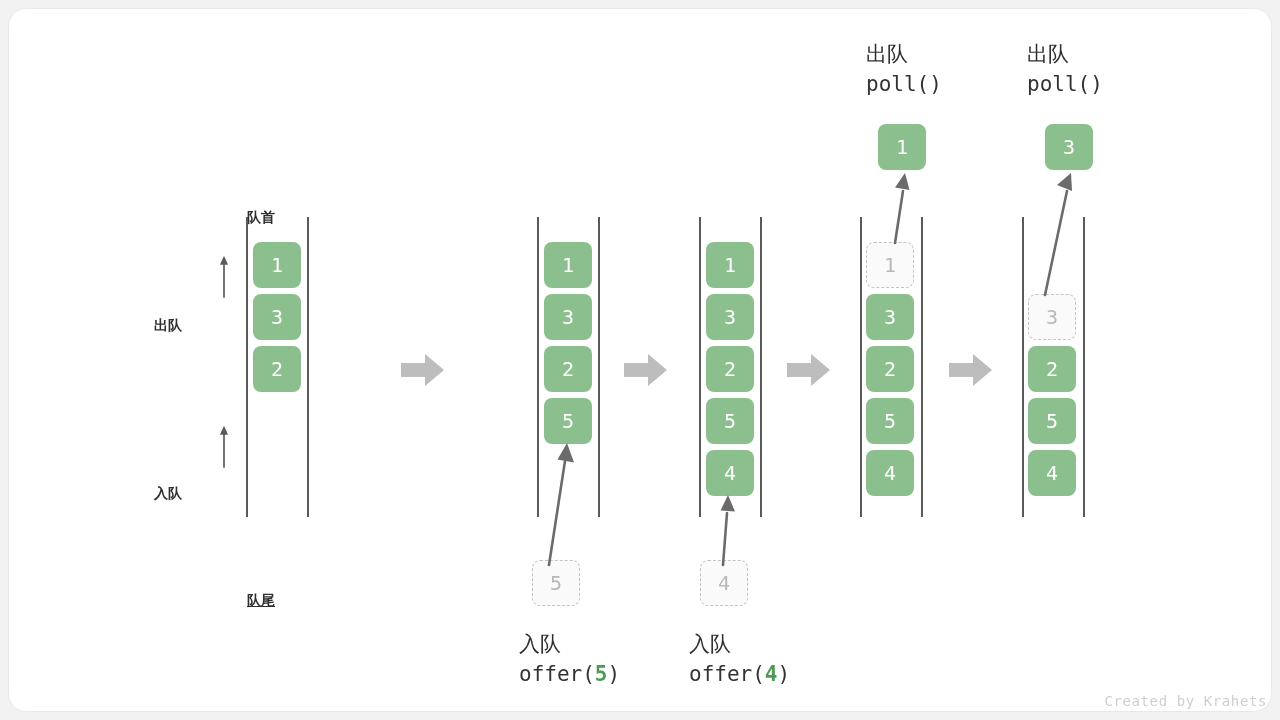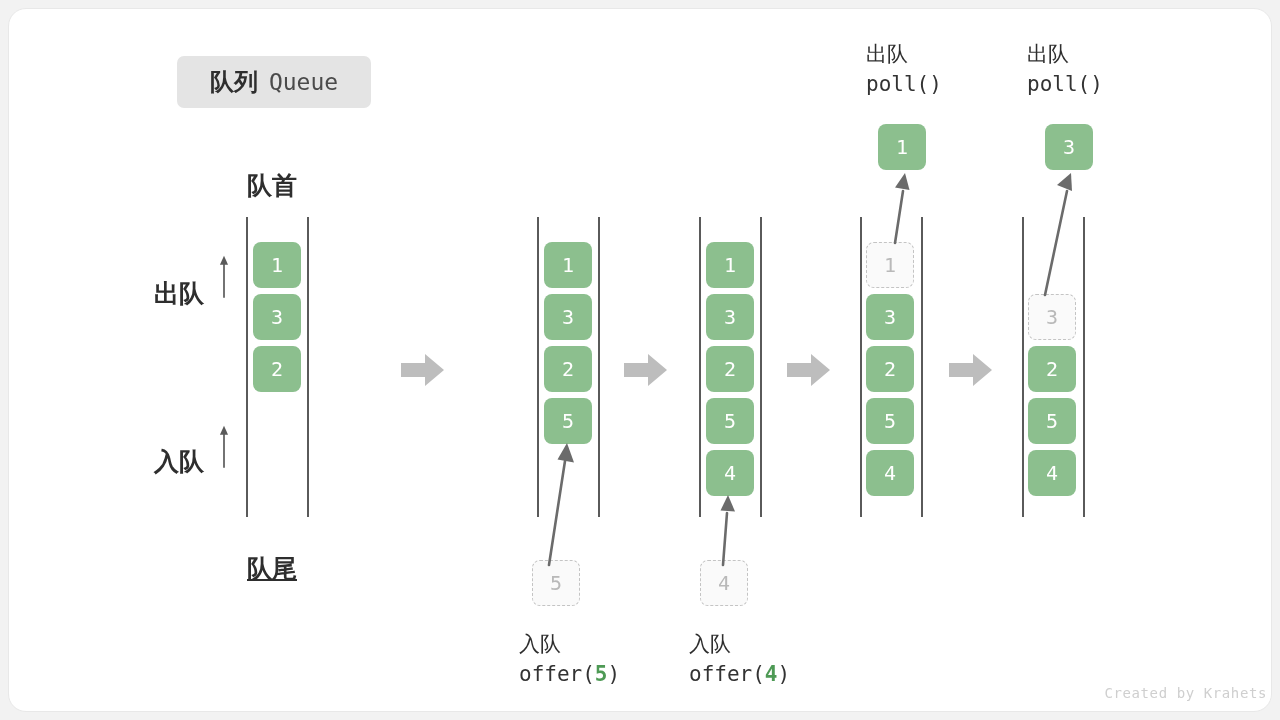--- a/index.html
+++ b/index.html
@@ -51,25 +51,26 @@
     font-family: "Liberation Sans", "DejaVu Sans", sans-serif;
   }
   .title-en {
     font-size: 23px;
     color: #4a4a4a;
     font-family: "DejaVu Sans Mono", "Liberation Mono", monospace;
   }
   
   .lbl {
     position: absolute;
-    font-size: 25px;
+    font-size: 14px;
     font-weight: bold;
     color: #2e2e2e;
     white-space: nowrap;
     font-family: "Liberation Sans", "DejaVu Sans", sans-serif;
+    margin-top: 40px;
   }
   .lbl-head  { left: 238px; top: 160px; }
   .lbl-tail  { left: 238px; top: 543px; text-decoration: underline; }
   .lbl-out   { left: 145px; top: 268px; }
   .lbl-in    { left: 145px; top: 436px; }
 
   
   .side-arrow {
     position: absolute;
     width: 14px;
@@ -130,37 +131,33 @@
   .op-code .num { color: #4e9a55; font-weight: bold; }
   
   .motion {
     position: absolute;
     pointer-events: none;
   }
   
   .watermark {
     position: absolute;
     right: 22px;
-    bottom: 28px;
+    bottom: 20px;
     font-size: 14px;
     color: #cfcfcf;
     letter-spacing: 0.6px;
     font-family: "DejaVu Sans Mono", "Liberation Mono", monospace;
   }
 </style>
 </head>
 <body>
 
 <div class="card">
   <div class="stage">
 
-    <div class="title-chip">
-      <span class="title-cn">队列</span>
-      <span class="title-en">Queue</span>
-    </div>
 
     <div class="lbl lbl-head">队首</div>
     <div class="lbl lbl-tail">队尾</div>
 
     <div class="lbl lbl-out">出队</div>
     <svg class="side-arrow" style="left:208px; top:236px;" width="20" height="62" viewBox="0 0 20 62">
       <line x1="10" y1="62" x2="10" y2="14" stroke="#5a5a5a" stroke-width="2.4"></line>
       <polygon points="10,2 4.2,15 15.8,15" fill="#5a5a5a"></polygon>
     </svg>
 

